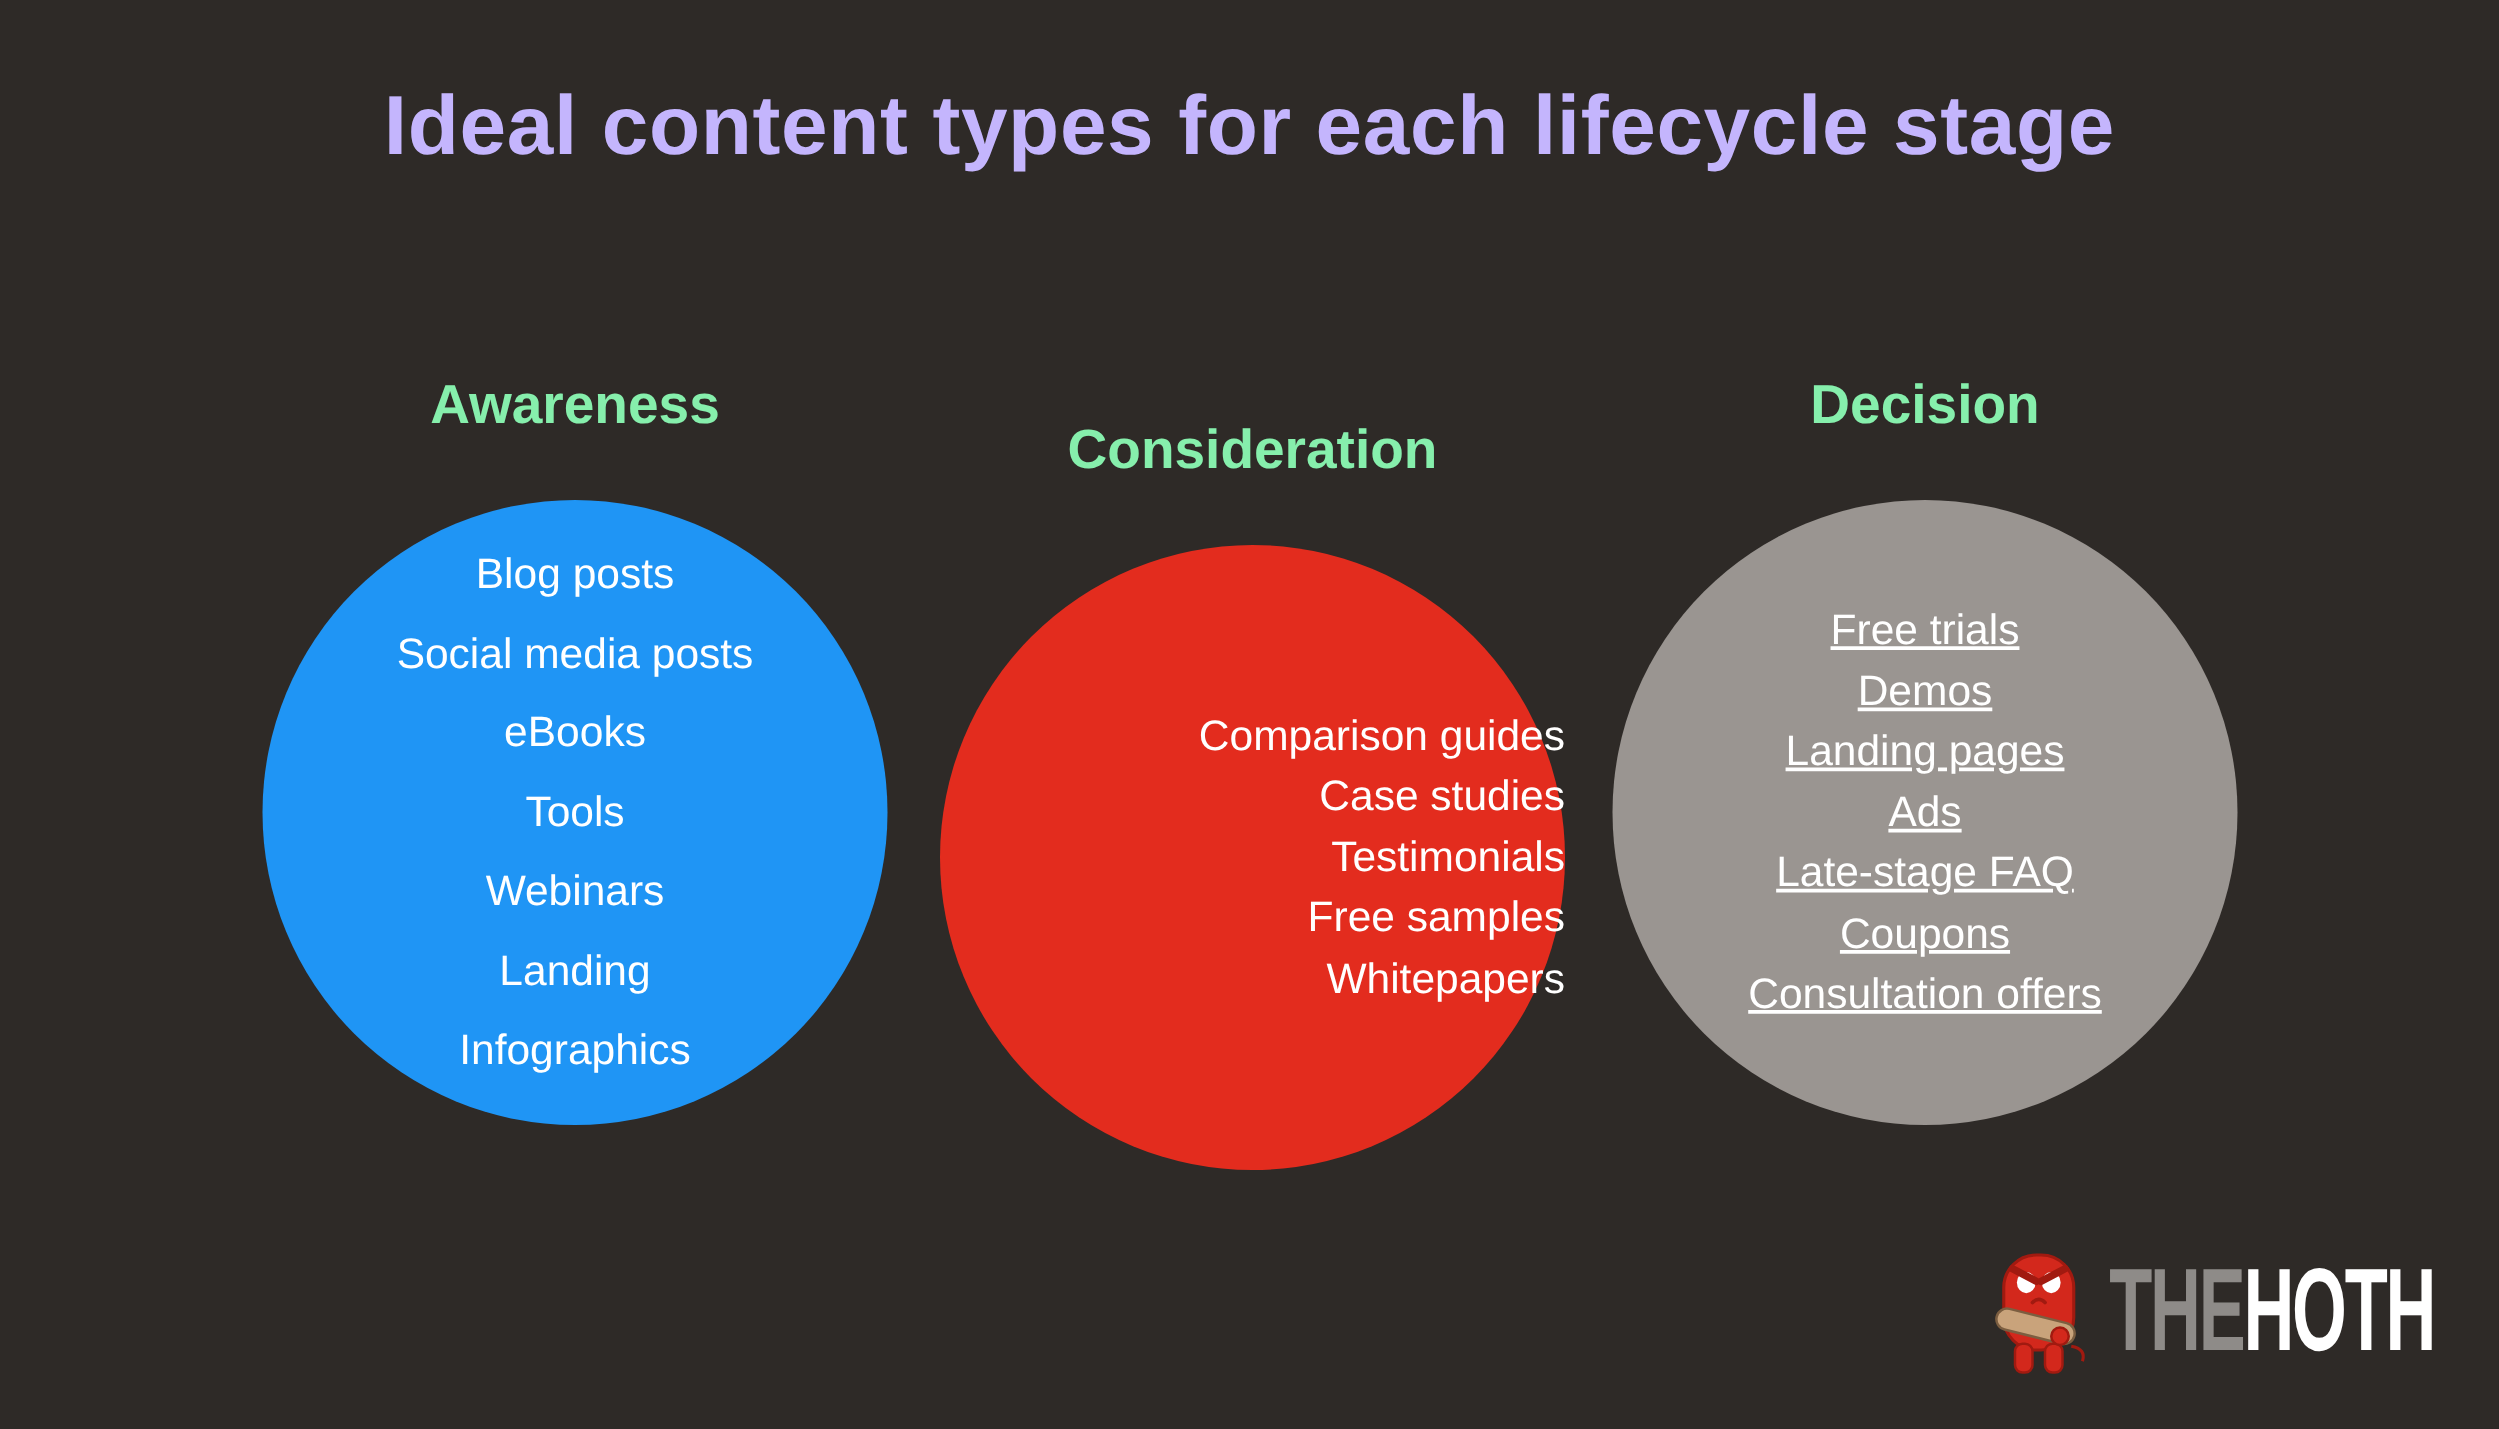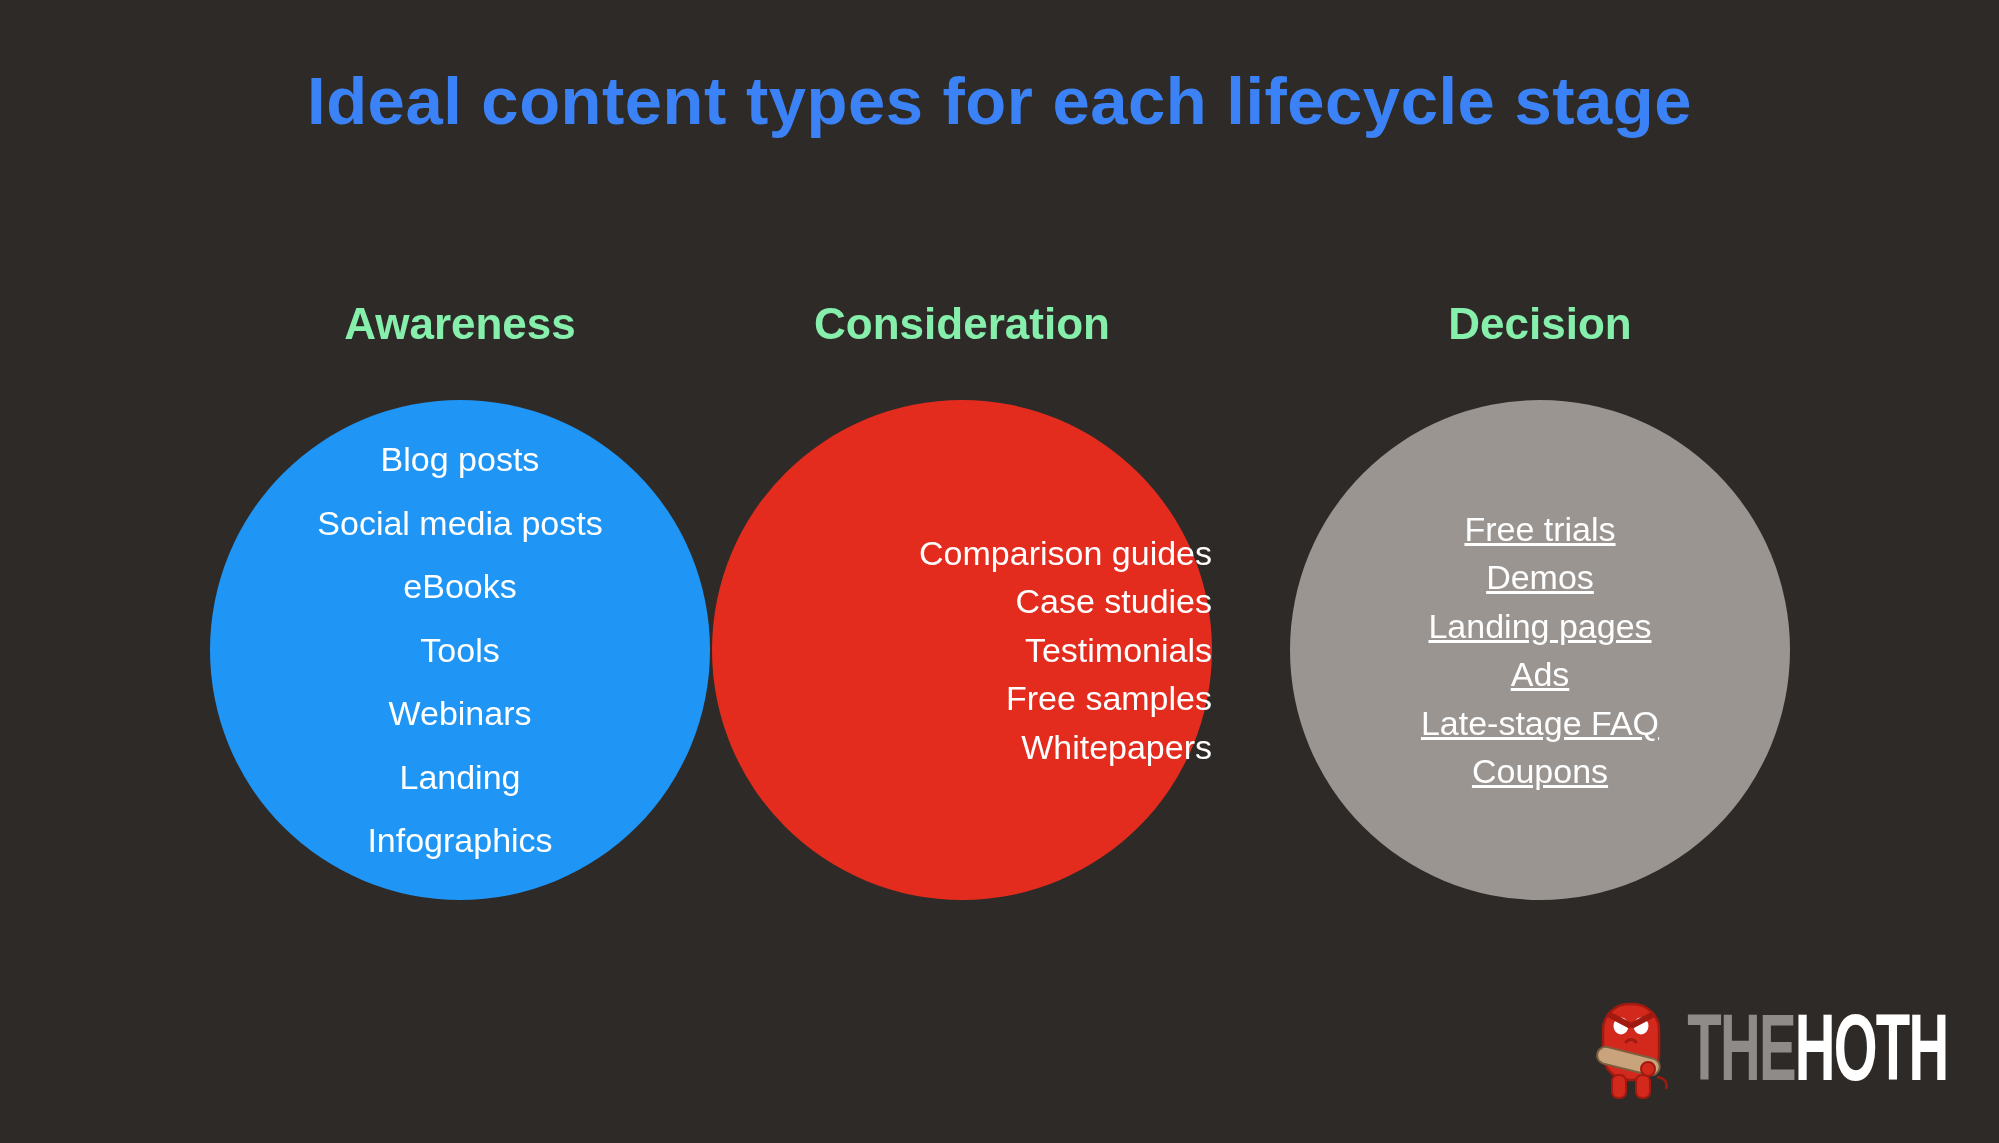--- a/index.html
+++ b/index.html
@@ -11,33 +11,33 @@
     overflow: hidden;
     font-family: "Liberation Sans", sans-serif;
   }
   .title {
     position: absolute;
     top: 62px;
     left: 0;
     width: 100%;
     margin: 0;
     text-align: center;
-    color: #3b82f6;
+    color: #c4b5fd;
     font-size: 67px;
     font-weight: 700;
     letter-spacing: 0.5px;
   }
   .stage {
     position: absolute;
     top: 296px;
     width: 500px;
     text-align: center;
   }
   .stage-1 { left: 210px; }
-  .stage-2 { left: 712px; }
+  .stage-2 { left: 752px; margin-top: 36px; }
   .stage-3 { left: 1290px; }
   .stage-label {
     margin: 0;
     height: 104px;
     line-height: 56px;
     color: #86efac;
     font-size: 44px;
     font-weight: 700;
   }
   .circle {
@@ -118,20 +118,21 @@
 
   <section class="stage stage-3">
     <h2 class="stage-label">Decision</h2>
     <div class="circle" style="background-color: rgb(154, 149, 145); text-decoration: underline;">
       <div class="item">Free trials</div>
       <div class="item">Demos</div>
       <div class="item">Landing pages</div>
       <div class="item">Ads</div>
       <div class="item">Late-stage FAQ</div>
       <div class="item">Coupons</div>
+      <div class="item">Consultation offers</div>
     </div>
   </section>
 
   <div class="logo">
     <svg class="mascot" viewBox="0 0 74 100" aria-hidden="true">
 
       <path d="M62,76 q12,2 9,12" fill="none" stroke="#a11a10" stroke-width="2.5"></path>
 
       <rect x="8" y="3" width="56" height="76" rx="26" fill="#d3281c" stroke="#a11a10" stroke-width="2.5"></rect>
 

